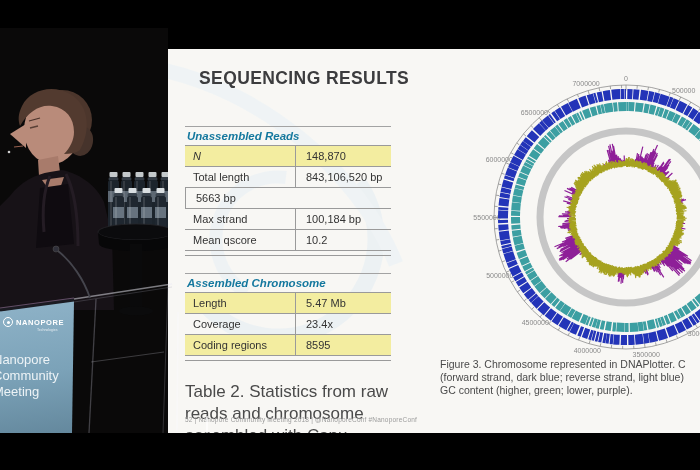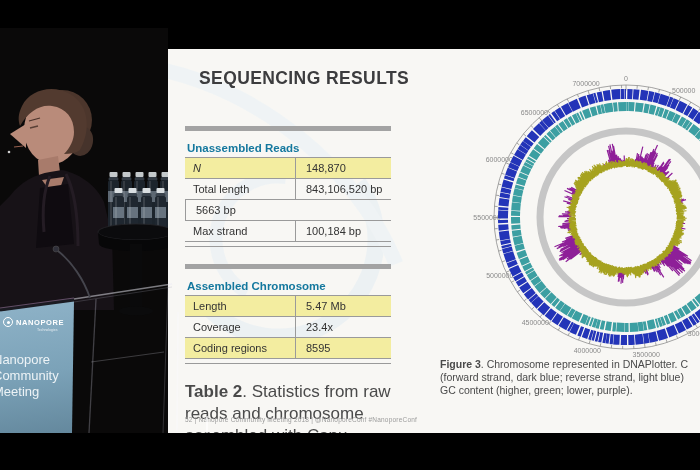--- a/index.html
+++ b/index.html
@@ -21,32 +21,32 @@
   .event-text{position:absolute;left:-7px;top:52px;color:#edf3f6;font-size:13px;line-height:16px;}
   
   .slide{position:absolute;left:168px;top:49px;width:532px;height:384px;background:#f8f7f4;
          overflow:hidden;z-index:2;}
   .plot-svg{position:absolute;left:0;top:0;}
   .slide-title{position:absolute;left:31px;top:19px;font-size:17.5px;font-weight:bold;
                color:#3c3c3e;letter-spacing:.4px;}
   .stats{position:absolute;left:17px;top:77px;width:206px;}
   .sect{border-bottom:1px solid #9a9a9a;padding-bottom:4px;}
   .sect + .sect{margin-top:17px;}
-  .section-header{border-top:5px solid #a3a3a3;padding:11px 0 3px 2px;font-size:11.5px;
-                  font-weight:bold;color:#14789e;}
+  .section-header{border-top:1px solid #a3a3a3;padding:3px 0 3px 2px;font-size:11.5px;
+                  font-weight:bold;color:#14789e;font-style:italic;}
   .stat-table{border-bottom:1px solid #9a9a9a;}
   .row{display:flex;box-sizing:border-box;height:21px;line-height:20px;
        border-top:1px solid #9a9a9a;font-size:11px;color:#333;}
   .row.hl{background:#f3eda0;}
   .cell-label{width:110px;padding-left:8px;box-sizing:border-box;}
   .cell-label.italic{font-style:italic;}
   .cell-value{flex:1;padding-left:10px;border-left:1px solid #9a9a9a;box-sizing:border-box;}
   .table-caption{position:absolute;left:17px;top:332px;width:222px;font-size:17px;
                  color:#4a4a4a;line-height:1.3;}
-  .b{font-weight:bold;}
+  .b{font-weight:normal;}
   .fig-caption{position:absolute;left:272px;top:309px;font-size:10.5px;color:#4a4a4a;
                line-height:13px;white-space:nowrap;}
   .fig-caption div{white-space:nowrap;}
   .footer{position:absolute;left:17px;top:367px;font-size:6.5px;color:#9c9c9c;letter-spacing:.2px;}
   .tick-label{font-size:7px;fill:#8a8a8a;}
 </style>
 </head>
 <body>
 
 <div class="frame">
@@ -500,20 +500,24 @@
               <div class="cell-label">Total length</div>
               <div class="cell-value">843,106,520 bp</div>
             </div>
             <div class="row">
               <div class="cell-value">5663 bp</div>
             </div>
             <div class="row">
               <div class="cell-label">Max strand</div>
               <div class="cell-value">100,184 bp</div>
             </div>
+            <div class="row">
+              <div class="cell-label">Mean qscore</div>
+              <div class="cell-value">10.2</div>
+            </div>
           </div>
         </div>
         <div class="sect">
           <div class="section-header">Assembled Chromosome</div>
           <div class="stat-table">
             <div class="row hl">
               <div class="cell-label">Length</div>
               <div class="cell-value">5.47 Mb</div>
             </div>
             <div class="row">

